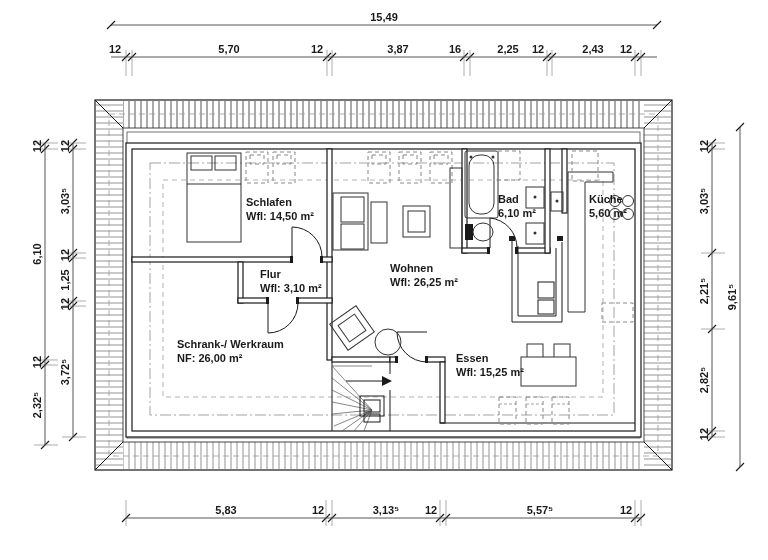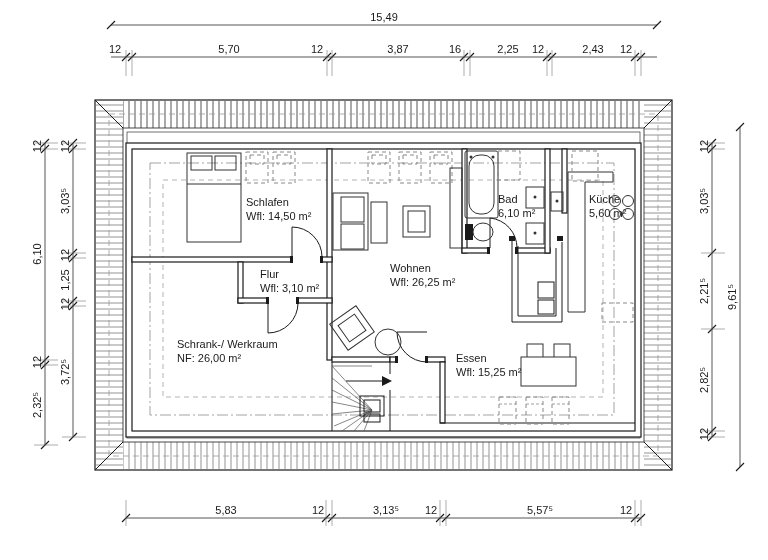--- a/index.html
+++ b/index.html
@@ -1,16 +1,16 @@
 <!DOCTYPE html>
 <html><head>
 <meta charset="utf-8">
 <style>
   html,body{margin:0;padding:0;background:#fff;}
-  .page{width:768px;height:560px;position:relative;background:#fff;overflow:hidden;}
+  .page{width:768px;height:560px;position:relative;background:#fff;overflow:hidden;font-weight:bold;}
   svg text{font-family:"Liberation Sans","DejaVu Sans",sans-serif;font-size:11px;fill:#1a1a1a;}
   svg .rn{font-size:11px;}
   .thin{stroke:#1a1a1a;stroke-width:1;fill:none;}
   .wall{stroke:#1a1a1a;stroke-width:1.2;fill:#ffffff;}
   .furn{stroke:#333;stroke-width:1;fill:none;}
   .dashf{stroke:#888;stroke-width:1;fill:none;stroke-dasharray:4 3;}
   .dimln{stroke:#444;stroke-width:0.9;fill:none;}
   .tick{stroke:#1a1a1a;stroke-width:1.1;fill:none;}
   .wit{stroke:#777;stroke-width:0.6;fill:none;}
   .hdot{stroke:#999;stroke-width:0.9;fill:none;stroke-dasharray:11 3 2 3;}

